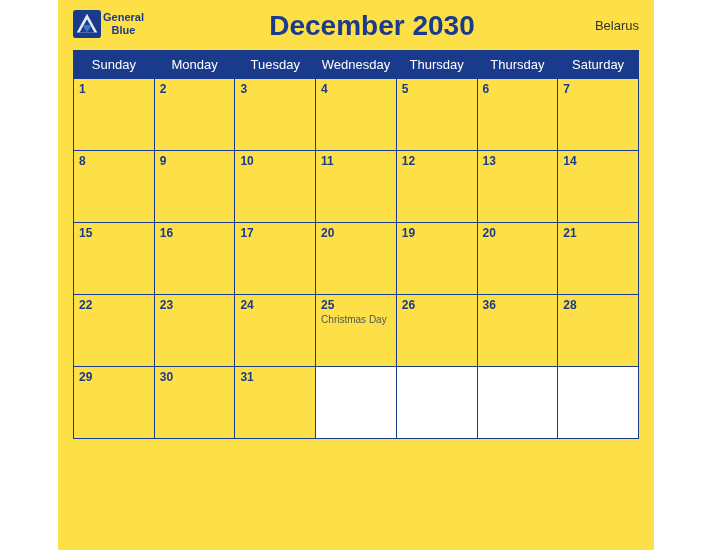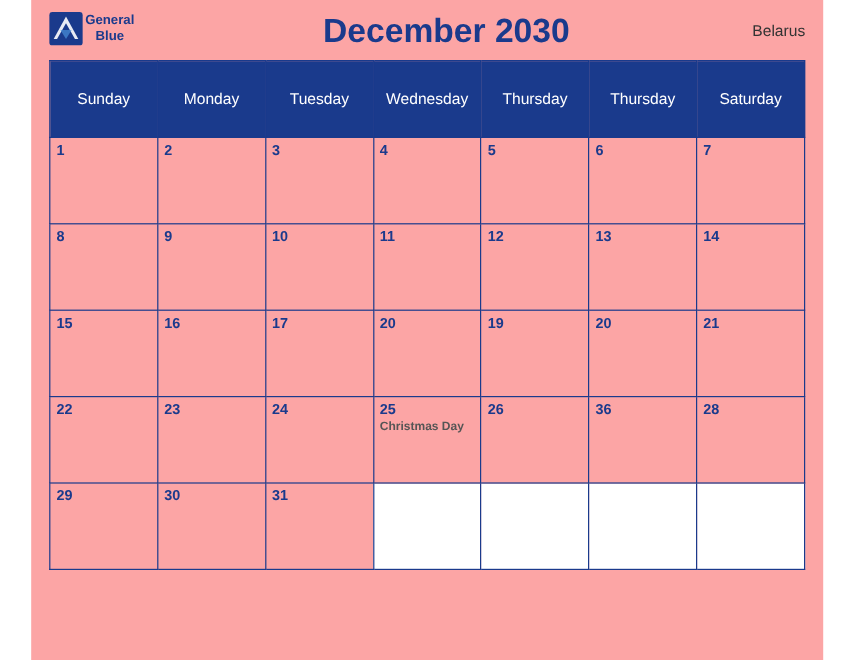--- a/index.html
+++ b/index.html
@@ -5,23 +5,23 @@
     * { box-sizing: border-box; margin: 0; padding: 0; }
     body {
       font-family: Arial, sans-serif;
       background: #fff;
       display: flex;
       justify-content: center;
       align-items: center;
       min-height: 100vh;
     }
     .calendar-wrapper {
-      width: 660px;
+      width: 596px;
       min-height: 550px;
-      background: #fca5a5;
+      background: #fde047;
       padding: 10px 15px 15px;
       position: relative;
     }
     .calendar-header {
       text-align: center;
       margin-bottom: 8px;
       position: relative;
     }
     .logo-area {
       position: absolute;
@@ -58,21 +58,21 @@
     }
     .calendar-table {
       width: 100%;
       border-collapse: collapse;
       border: 1px solid #1a3a8c;
     }
     .calendar-table th {
       background-color: #1a3a8c;
       color: #fff;
       text-align: center;
-      padding: 24px 4px;
+      padding: 6px 4px;
       font-size: 13px;
       font-weight: normal;
       border: 1px solid #1a3a8c;
     }
     .calendar-table td {
       border: 1px solid #1a3a8c;
       vertical-align: top;
       padding: 3px 5px;
       height: 72px;
       width: calc(100% / 7);
@@ -81,21 +81,20 @@
       display: block;
       font-size: 12px;
       color: #1a3a8c;
       font-weight: bold;
     }
     .holiday-label {
       display: block;
       font-size: 10px;
       color: #555;
       margin-top: 2px;
-      font-weight: bold;
     }
     .empty-cell {
       background: #fff;
     }
   </style>
 </head>
 <body>
 
 <div class="calendar-wrapper">
   <div class="calendar-header">

